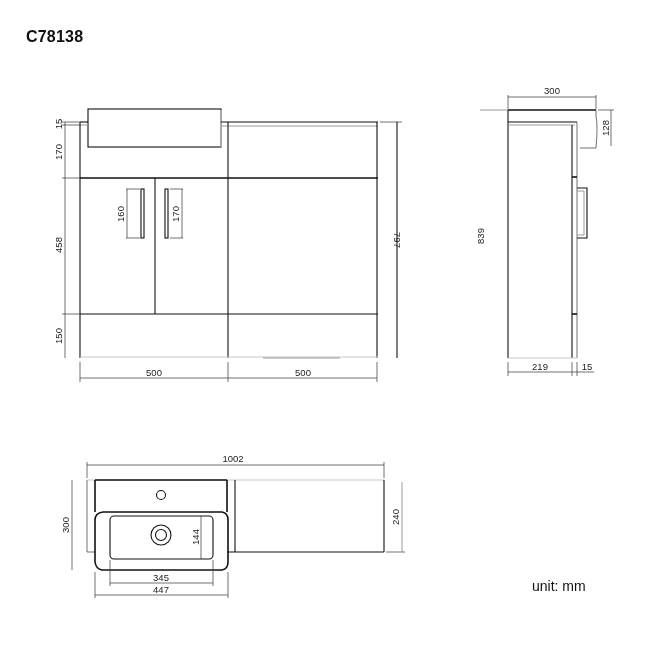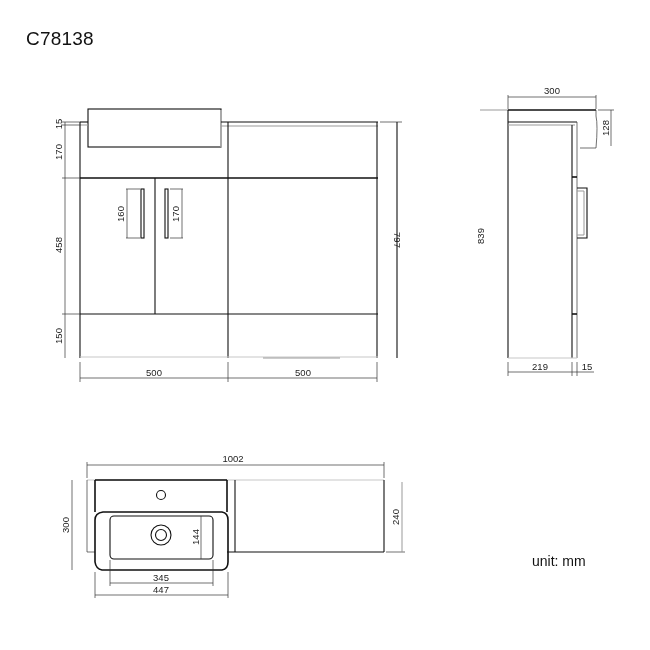--- a/index.html
+++ b/index.html
@@ -1,19 +1,19 @@
 <!DOCTYPE html>
 <html><head>
 <meta charset="utf-8">
 <style>
   html, body { margin: 0; padding: 0; background: #ffffff; }
   body { width: 650px; height: 650px; overflow: hidden; position: relative; font-family: "Liberation Sans", sans-serif; }
   #drawing { position: absolute; left: 0; top: 0; }
-  .code { position: absolute; left: 26px; top: 28px; font-size: 19px; color: #111; letter-spacing: 0.2px; }
-  .unit { position: absolute; left: 532px; top: 553px; font-size: 14px; color: #111; }
+  .code { position: absolute; left: 26px; top: 28px; font-size: 16px; color: #111; letter-spacing: 0.2px; font-weight: bold; }
+  .unit { position: absolute; left: 532px; top: 578px; font-size: 14px; color: #111; }
   svg text { font-family: "Liberation Sans", sans-serif; font-size: 9.5px; fill: #222; }
   .thick { stroke: #111; stroke-width: 1.6; fill: none; }
   .med { stroke: #111; stroke-width: 1.1; fill: none; }
   .thin { stroke: #333; stroke-width: 0.7; fill: none; }
   .grey { stroke: #999; stroke-width: 1; fill: none; }
   .light { stroke: #c8c8c8; stroke-width: 1.2; fill: none; }
 </style>
 </head>
 <body>
 

